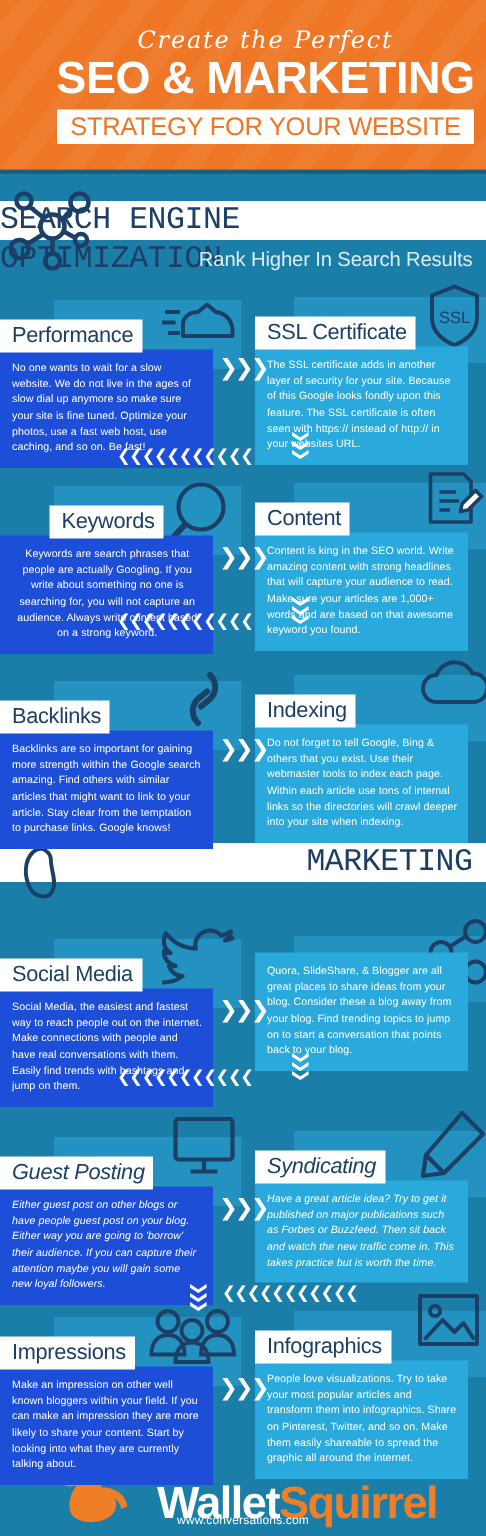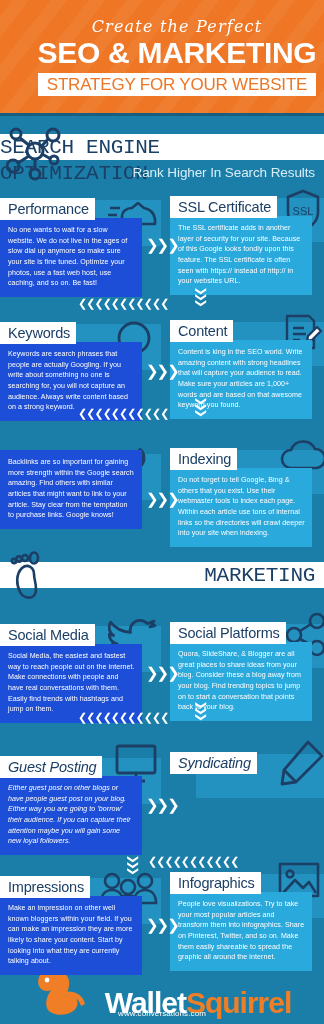--- a/index.html
+++ b/index.html
@@ -50,21 +50,21 @@
   .band-sub {
     position: absolute; top: 45px; right: 9px;
     color: #d9eef8; font-size: 13.5px; letter-spacing: -0.1px;
   }
   .band-icon { position: absolute; }
   .band-icon.seo { left: 6px; top: 6px; }
   .band-icon.mkt { left: 8px; top: 2px; }
 
   
   .row { position: relative; }
-  .card { position: absolute; width: 142px; }
+  .card { position: absolute; width: 142px; margin-top: 15px; }
   .card.l { left: 0px; }
   .card.r { left: 170px; }
   .card-head {
     display: inline-block; background: #ffffff; color: #1c3f66;
     font-size: 14.5px; line-height: 1.25; padding: 2px 6px 2px 8px;
     letter-spacing: -0.2px; position: relative; z-index: 4;
   }
   .card-body {
     position: relative; z-index: 3; margin-top: -2px;
     background: #1d4ed8; color: #ffffff; font-size: 7.1px; line-height: 1.5;
@@ -170,21 +170,21 @@
 
   <div class="chev-down" style="left:196px;top:288px;">
     <div style="transform:rotate(90deg);">❯</div>
     <div style="transform:rotate(90deg);">❯</div>
     <div style="transform:rotate(90deg);">❯</div>
   </div>
   <div class="chev-row" style="left:78px;top:297px;">❮❮❮❮❮❮❮❮❮❮❮</div>
 
   <div class="row" style="position:absolute;top:322px;left:0;width:324px;height:112px;">
     <div class="panel-behind" style="left:36px;top:2px;width:125px;height:46px;"></div>
-    <div class="card l" style="top:0px;">
+    <div class="card l" style="top:0px;text-align:center;">
       <div class="card-head">Keywords</div>
       <div class="card-body">Keywords are search phrases that people are actually Googling. If you write about something no one is searching for, you will not capture an audience. Always write content based on a strong keyword.</div>
     </div>
     <svg class="card-icon" style="left:110px;top:-4px;" width="50" height="48" viewBox="0 0 50 48">
       <g fill="none" stroke="#1c3f66" stroke-width="2.8">
         <circle cx="24" cy="20" r="15"></circle>
         <path d="M13 32 L3 43" stroke-width="4"></path>
       </g>
     </svg>
 
@@ -207,20 +207,21 @@
   <div class="chev-down" style="left:196px;top:398px;">
     <div style="transform:rotate(90deg);">❯</div>
     <div style="transform:rotate(90deg);">❯</div>
     <div style="transform:rotate(90deg);">❯</div>
   </div>
   <div class="chev-row" style="left:78px;top:407px;">❮❮❮❮❮❮❮❮❮❮❮</div>
 
   <div class="row" style="position:absolute;top:432px;left:0;width:324px;height:115px;">
     <div class="panel-behind" style="left:36px;top:22px;width:125px;height:46px;"></div>
     <div class="card l" style="top:20px;">
+      <div class="card-head">Backlinks</div>
       <div class="card-body">Backlinks are so important for gaining more strength within the Google search amazing. Find others with similar articles that might want to link to your article. Stay clear from the temptation to purchase links. Google knows!</div>
     </div>
     <svg class="card-icon" style="left:112px;top:8px;" width="48" height="52" viewBox="0 0 48 52">
       <g fill="none" stroke="#1c3f66" stroke-width="4" stroke-linecap="round">
         <path d="M28 10 a11 11 0 0 1 0 16 l-6 5"></path>
         <path d="M20 42 a11 11 0 0 1 0 -16 l6 -5"></path>
       </g>
     </svg>
 
     <div class="chev-right" style="left:146px;top:58px;">❯❯❯</div>
@@ -261,21 +262,20 @@
                C14.4 18 7.2 14.2 2.6 8.2 c-0.9 1.5 -1.4 3.2 -1.4 5 c0 3.4 1.7 6.4 4.4 8.2
                c-1.6 0 -3.1 -0.5 -4.4 -1.2 v0.1 c0 4.8 3.4 8.8 7.8 9.6 c-0.8 0.2 -1.7 0.3 -2.6 0.3
                c-0.6 0 -1.2 -0.1 -1.8 -0.2 c1.2 3.9 4.8 6.7 9.1 6.8 C10.2 39.5 5.5 41 0.6 41
                c-0.9 0 -1.7 0 -2.6 -0.2" fill="none" stroke="#1c3f66" stroke-width="2.8" stroke-linejoin="round"></path>
     </svg>
 
     <div class="chev-right" style="left:146px;top:40px;">❯❯❯</div>
 
     <div class="panel-behind" style="left:196px;top:0px;width:128px;height:44px;"></div>
     <div class="card r" style="top:-2px;">
-      <div class="card-head">Social Platforms</div>
       <div class="card-body">Quora, SlideShare, &amp; Blogger are all great places to share ideas from your blog. Consider these a blog away from your blog. Find trending topics to jump on to start a conversation that points back to your blog.</div>
     </div>
     <svg class="card-icon" style="left:286px;top:-12px;" width="42" height="46" viewBox="0 0 42 46">
       <g fill="none" stroke="#1c3f66" stroke-width="2.6">
         <circle cx="31" cy="9" r="7"></circle>
         <circle cx="31" cy="36" r="7"></circle>
         <circle cx="8" cy="23" r="7"></circle>
         <path d="M14 19 L25 12 M14 27 L25 33"></path>
       </g>
     </svg>
@@ -299,20 +299,21 @@
         <rect x="7" y="4" width="38" height="27" rx="2"></rect>
         <path d="M26 31 V38 M17 39 H35"></path>
       </g>
     </svg>
 
     <div class="chev-right" style="left:146px;top:60px;">❯❯❯</div>
 
     <div class="panel-behind" style="left:196px;top:18px;width:128px;height:44px;"></div>
     <div class="card r" style="top:16px;">
       <div class="card-head">Syndicating</div>
+      <div class="card-body">Have a great article idea? Try to get it published on major publications such as Forbes or Buzzfeed. Then sit back and watch the new traffic come in. This takes practice but is worth the time.</div>
     </div>
     <svg class="card-icon" style="left:278px;top:2px;" width="48" height="50" viewBox="0 0 48 50">
       <g fill="none" stroke="#1c3f66" stroke-width="2.8" stroke-linejoin="round">
         <path d="M30 4 L44 18 L18 44 L4 46 L6 32 Z"></path>
         <path d="M6 32 L18 44"></path>
       </g>
     </svg>
   </div>
 
   <div class="chev-down" style="left:128px;top:856px;">

